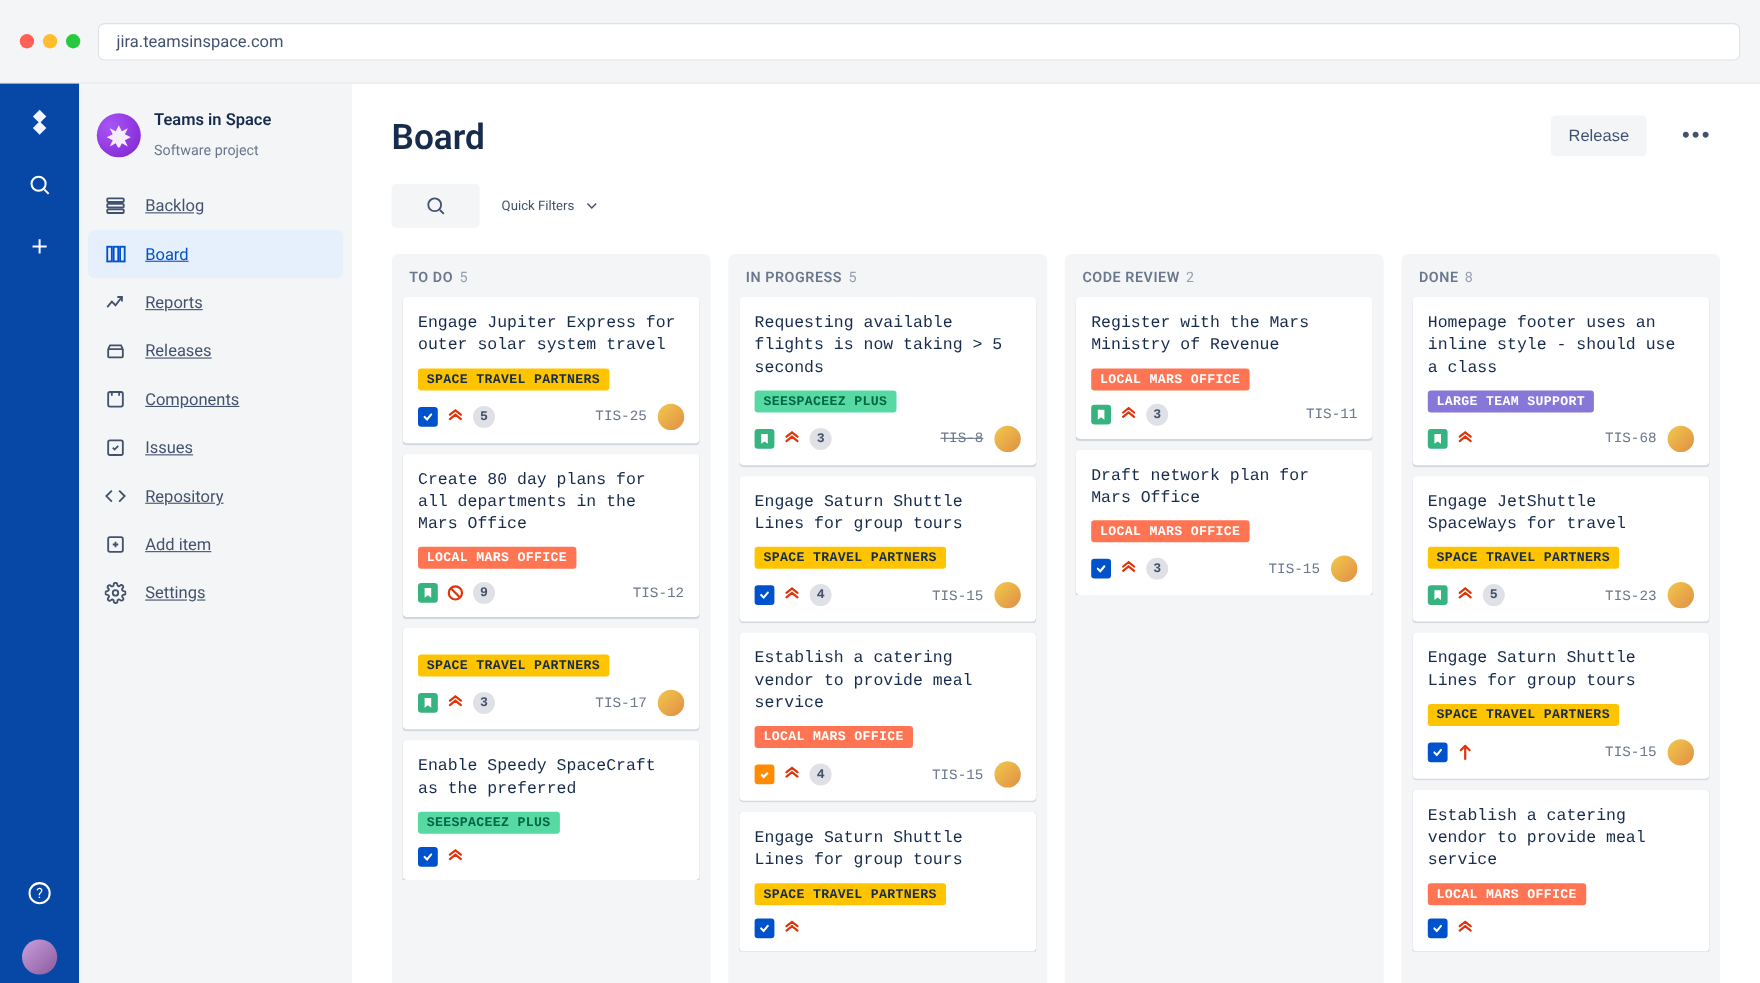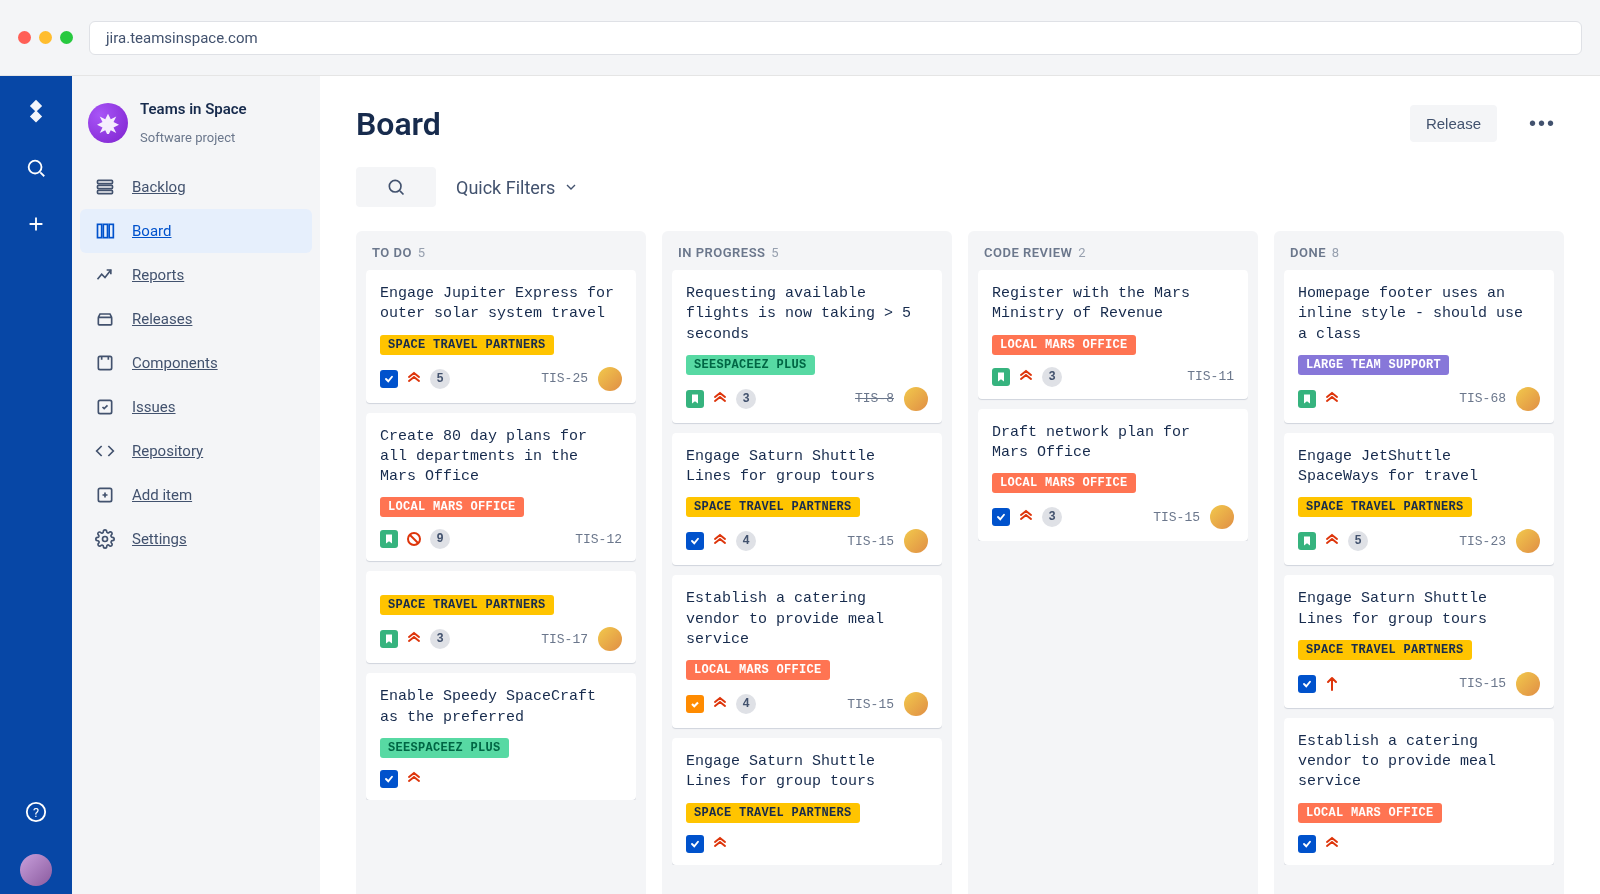--- a/index.html
+++ b/index.html
@@ -38,21 +38,21 @@
 
 .main { flex: 1; padding: 28px 36px 0 36px; overflow: hidden; display:flex; flex-direction:column; }
 .main-header { display: flex; align-items: center; justify-content: space-between; }
 .page-title { font-size: 32px; font-weight: 600; color: #172b4d; }
 .header-actions { display: flex; align-items: center; gap: 24px; }
 .release-btn { background: #f4f5f7; border: none; padding: 10px 16px; border-radius: 4px; font-size: 15px; color: #42526e; cursor: pointer; }
 .more-btn { background: none; border: none; cursor: pointer; padding: 8px; color: #42526e; font-size: 20px; letter-spacing: 2px; }
 
 .toolbar { display: flex; align-items: center; gap: 20px; margin-top: 24px; }
 .search-box { width: 80px; height: 40px; background: #f4f5f7; border-radius: 4px; display: flex; align-items: center; justify-content: center; cursor: pointer; }
-.quick-filters { display: flex; align-items: center; gap: 8px; color: #42526e; font-size: 18px; cursor: pointer; }
+.quick-filters { display: flex; align-items: center; gap: 8px; color: #42526e; font-size: 12px; cursor: pointer; }
 
 
 .columns { display: flex; gap: 16px; margin-top: 24px; flex: 1; overflow: hidden; }
 .column { flex: 1; min-width: 0; background: #f4f5f7; border-radius: 6px; padding: 14px 10px; display:flex; flex-direction:column; overflow:hidden; }
 .col-header { font-size: 13px; font-weight: 600; color: #6b778c; text-transform: uppercase; letter-spacing: 0.5px; padding: 0 6px 10px 6px; }
 .col-count { color: #97a0af; font-weight: 400; margin-left: 2px; }
 .card-list { display:flex; flex-direction:column; gap: 10px; overflow-y: auto; font-family: Liberation Mono, monospace; }
 .card { background: #fff; border-radius: 4px; padding: 14px 14px 12px 14px; box-shadow: 0 1px 1px rgba(9,30,66,0.15); cursor: pointer; }
 .card-title { font-size: 15px; color: #172b4d; line-height: 1.35; }
 .epic-tag { display: inline-block; font-size: 12px; font-weight: 700; padding: 3px 8px; border-radius: 3px; margin-top: 10px; letter-spacing: 0.3px; }

